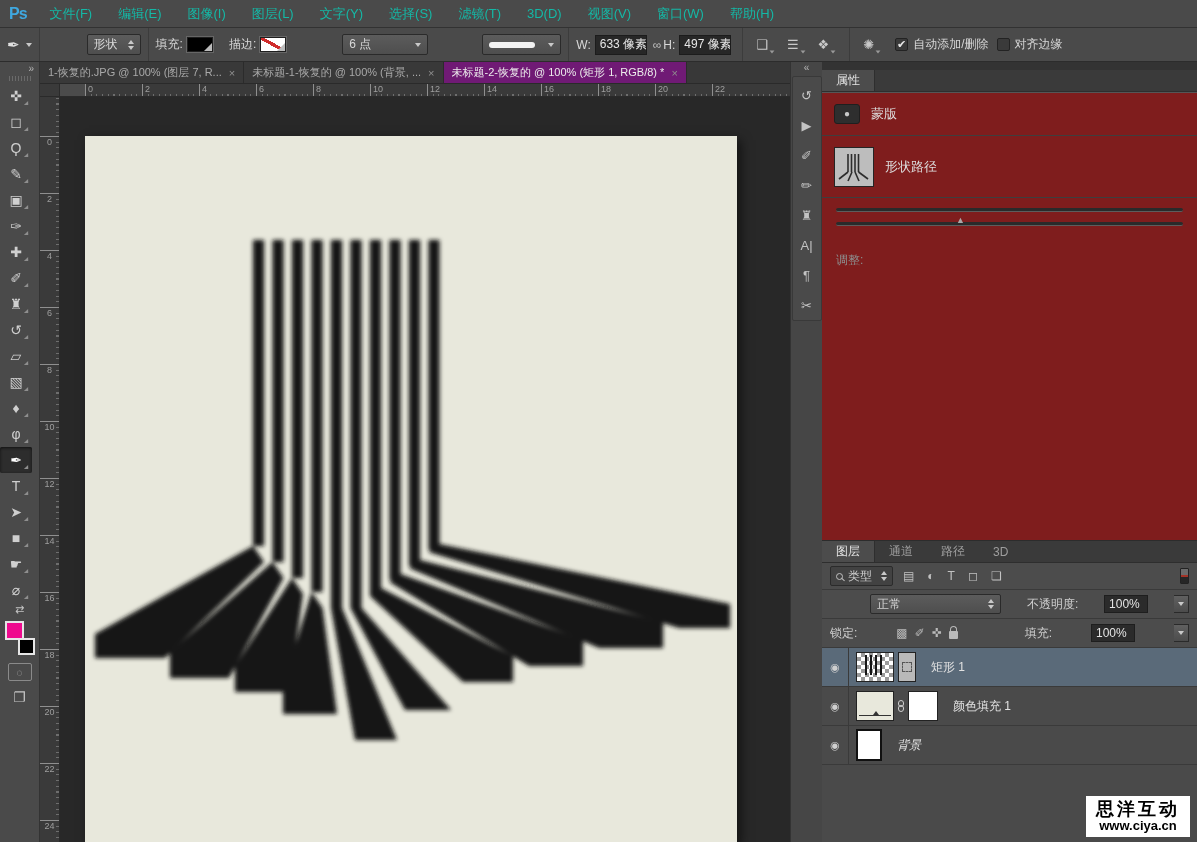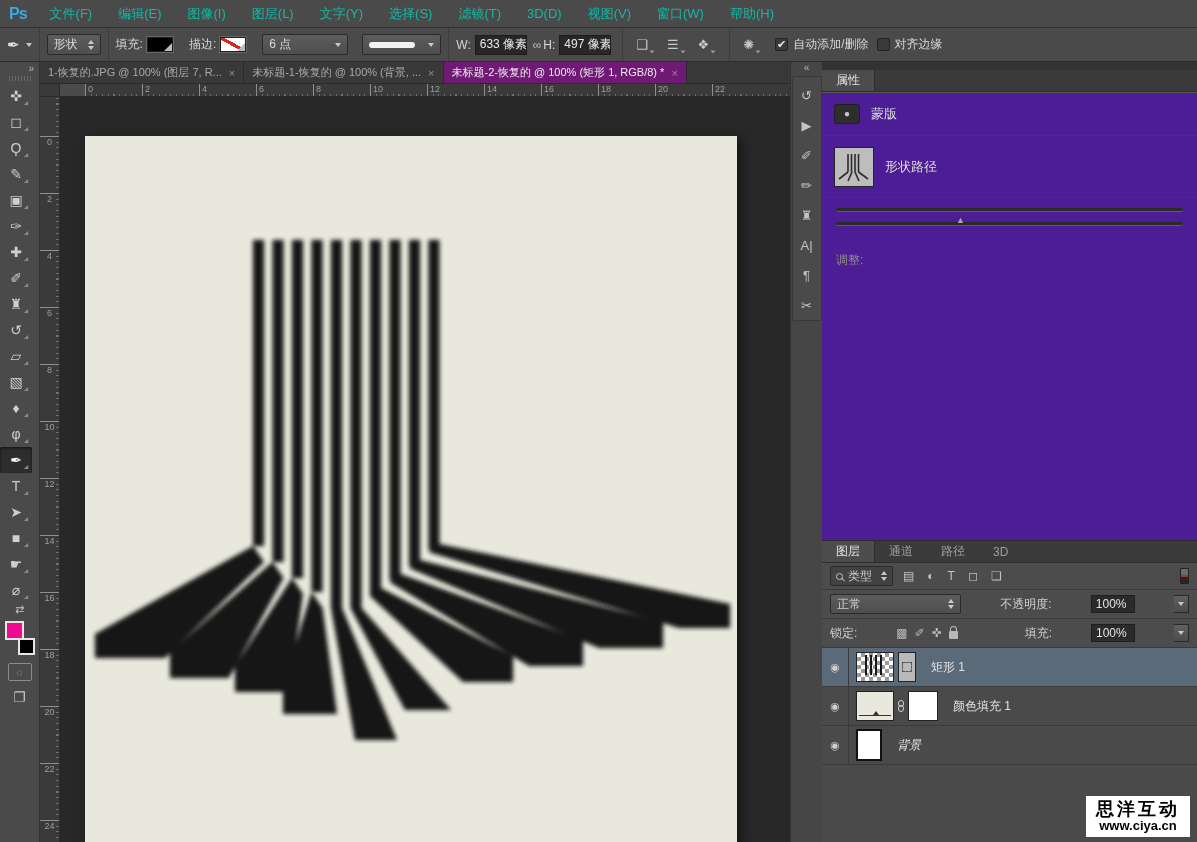--- a/index.html
+++ b/index.html
@@ -12,21 +12,21 @@
   .ps-logo { color:#3fa8e0; font-weight:bold; font-size:16px; padding:0 10px 0 9px; letter-spacing:-1px; }
   .menu-items { display:flex; height:100%; align-items:center; }
   .menu-item { font-size:13px; color:#14b8a6; padding:0 13px; height:100%; display:flex; align-items:center; cursor:default; }
 
   
   .optionsbar { position:absolute; left:0; top:28px; width:1197px; height:34px; background:#4a4a4a; border-bottom:1px solid #2c2c2c; display:flex; align-items:center; font-size:12px; color:#d8d8d8; }
   .ob-group { display:flex; align-items:center; height:100%; padding:0 7px; border-right:1px solid #3c3c3c; }
   .ob-group.noline { border-right:none; }
   .ob-toolicon { font-size:15px; color:#e0e0e0; margin-right:3px; }
   .caret-dn { width:0; height:0; border-left:3px solid transparent; border-right:3px solid transparent; border-top:4px solid #c9c9c9; display:inline-block; margin-left:3px; }
-  .select-box { background:linear-gradient(#5c5c5c,#4e4e4e); border:1px solid #2a2a2a; border-radius:2px; height:21px; display:flex; align-items:center; padding:0 6px; gap:6px; }
+  .select-box { background:linear-gradient(#5c5c5c,#4e4e4e); border:1px solid #2a2a2a; border-radius:2px; height:21px; display:flex; align-items:center; padding:0 6px; gap:6px;margin-left:40px; }
   .spin { display:inline-flex; flex-direction:column; gap:2px; margin-left:4px; }
   .spin i { width:0; height:0; border-left:3px solid transparent; border-right:3px solid transparent; display:block; }
   .spin .up { border-bottom:4px solid #c9c9c9; }
   .spin .dn { border-top:4px solid #c9c9c9; }
   .swatch { width:26px; height:15px; border:1px solid #1e1e1e; box-shadow:0 0 0 1px #666; display:inline-block; position:relative; margin:0 2px 0 4px; }
   .swatch.black { background:#000; }
   .swatch.stroke-none { background:linear-gradient(to top right, #fff 43%, #cf2b2b 43%, #cf2b2b 57%, #fff 57%); }
   .swatch .sw-caret { position:absolute; right:0px; bottom:0px; width:0; height:0; border-left:4px solid transparent; border-top:4px solid transparent; border-right:4px solid #bbb; border-bottom:4px solid #bbb; }
   .val-box { background:#272727; border:1px solid #1c1c1c; height:20px; min-width:46px; max-width:52px; overflow:hidden; white-space:nowrap; display:flex; align-items:center; padding:0 4px; color:#e6e6e6; margin:0 4px; }
   .line-swatch { width:46px; height:6px; background:#f2f2f2; border-radius:3px; margin-right:4px; }
@@ -70,21 +70,21 @@
   .pasteboard { position:absolute; left:20px; top:35px; width:730px; height:745px; background:#282828; overflow:hidden; }
   .document { position:absolute; left:25px; top:39px; width:652px; height:706px; background:#e8e8dc; box-shadow:4px 4px 10px rgba(0,0,0,.55); }
 
   
   .dock { position:absolute; left:790px; top:62px; width:32px; height:780px; background:#464646; border-left:1px solid #333; display:flex; flex-direction:column; align-items:center; }
   .dock-collapse { width:100%; text-align:center; color:#b5b5b5; font-size:10px; height:14px; }
   .dock-group { width:30px; border:1px solid #393939; border-radius:2px; background:#4a4a4a; margin-bottom:5px; padding-top:3px; display:flex; flex-direction:column; align-items:center; }
   .dock-btn { width:28px; height:30px; border:none; background:none; color:#c3c3c3; font-size:13px; cursor:pointer; }
 
   
-  .panels { position:absolute; left:822px; top:62px; width:375px; height:780px; background:#4c1d95; }
+  .panels { position:absolute; left:822px; top:62px; width:375px; height:780px; background:#7f1d1d; }
   .ptabstrip { height:22px; background:#3a3a3a; border-bottom:1px solid #2e2e2e; display:flex; align-items:stretch; }
   .ptab { padding:0 14px; display:flex; align-items:center; font-size:12px; color:#9e9e9e; cursor:default; }
   .ptab.selected { background:#4c4c4c; color:#e4e4e4; border-right:1px solid #2e2e2e; }
   .props-strip { height:8px; background:#333; }
   .prow { display:flex; align-items:center; gap:11px; padding:0 12px; }
   .prow-mask { height:44px; border-bottom:1px solid #3e3e3e; box-shadow:0 1px 0 #565656 inset; }
   .mask-icon { width:26px; height:20px; background:#2e2e2e; border:1px solid #1f1f1f; border-radius:3px; display:flex; align-items:center; justify-content:center; color:#c9c9c9; font-size:10px; }
   .prow-shape { height:62px; border-bottom:1px solid #3e3e3e; }
   .shape-thumb { width:40px; height:40px; background:#bdbdbd; border:1px solid #242424; }
   .plabel { font-size:13px; color:#dedede; }

